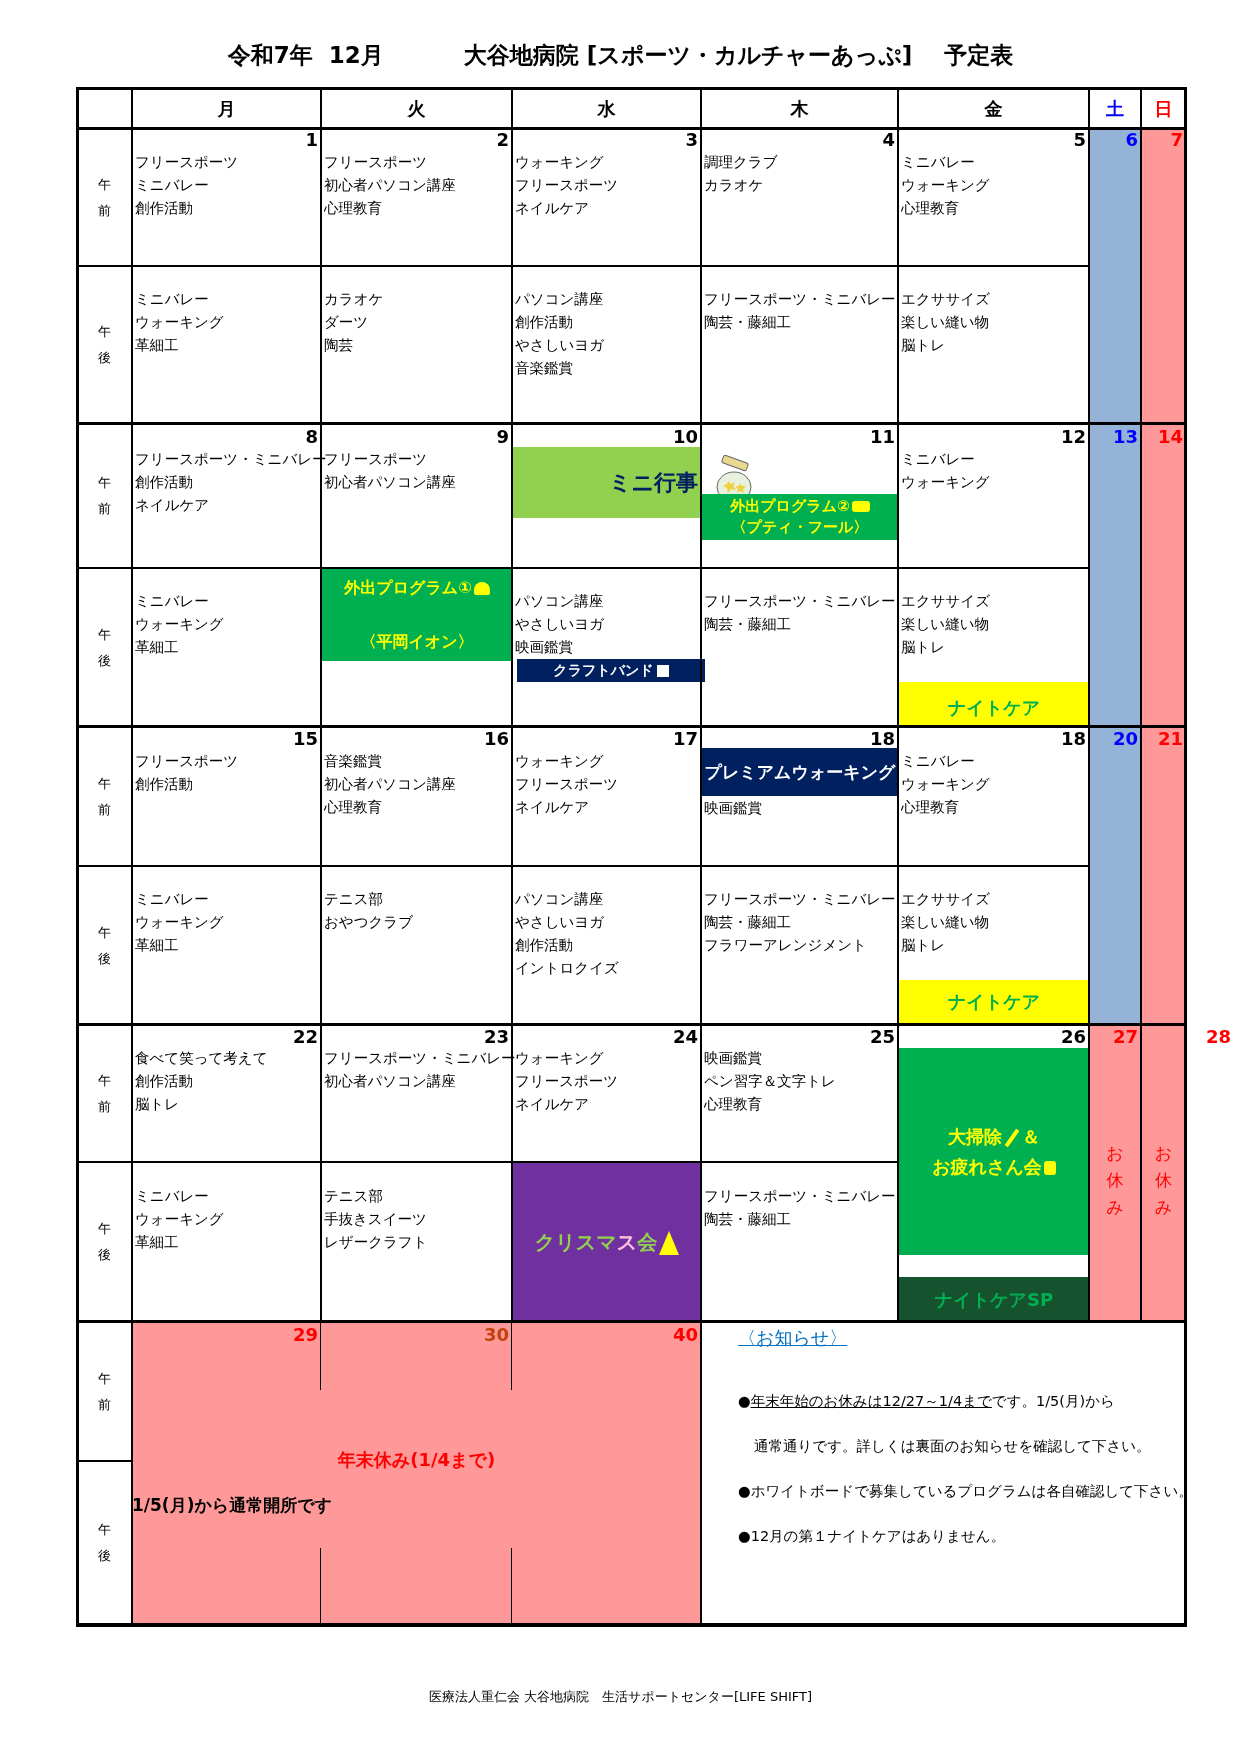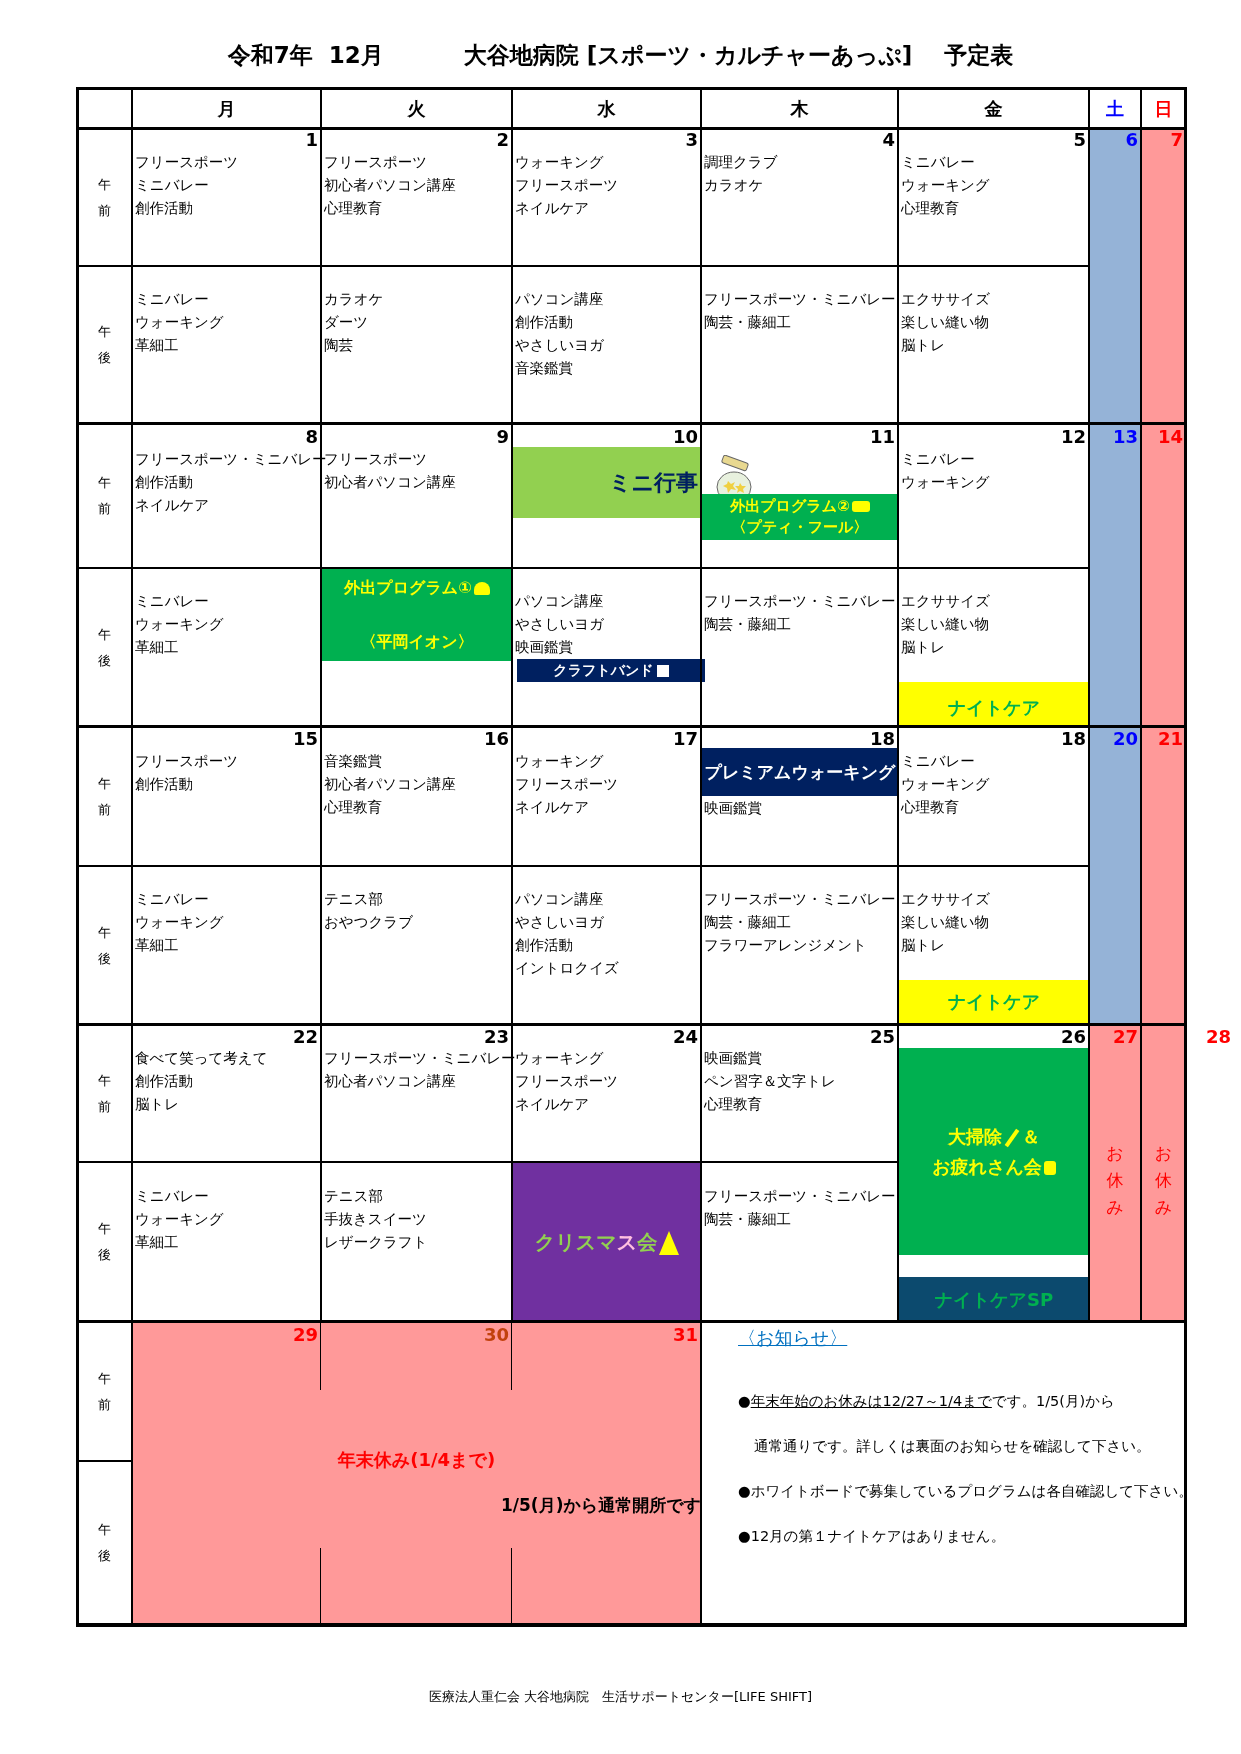--- a/index.html
+++ b/index.html
@@ -65,26 +65,26 @@
   <div class="band" style="left:513px;top:1163px;width:188px;height:159px;background:#7030a0;font-size:20px;">
     <span style="color:#92d050;">クリスマ</span>
       <span style="color:#ffc0e0;">ス</span>
       <span style="color:#92d050;">会</span>
     <span style="display:inline-block;width:0;height:0;border-left:10px solid transparent;border-right:10px solid transparent;border-bottom:24px solid #ffff00;margin-left:2px;"></span>
   </div>
   <div class="band" style="left:899px;top:1048px;width:190px;height:207px;background:#00b050;color:#ffff00;font-size:18px;flex-direction:column;line-height:30px;">
     <div><span>大掃除</span><span style="display:inline-block;width:4px;height:20px;background:#ffff00;transform:rotate(35deg);margin:0 8px;vertical-align:middle;"></span><span>＆</span></div>
     <div><span>お疲れさん会</span><span style="display:inline-block;width:12px;height:14px;background:#ffff00;border-radius:3px;margin-left:2px;vertical-align:middle;"></span></div>
   </div>
-  <div class="band" style="left:899px;top:1277px;width:190px;height:45px;background:#0c4a6e;color:#00b050;font-size:18px;">
+  <div class="band" style="left:899px;top:1277px;width:190px;height:45px;background:#14532d;color:#00b050;font-size:18px;">
     <span>ナイトケアSP</span>
   </div>
 
   <div class="abs" style="left:132px;top:1448px;width:569px;text-align:center;color:#ff0000;font-size:18px;font-weight:bold;">年末休み(1/4まで)</div>
-  <div class="abs" style="left:132px;top:1494px;width:569px;text-align:right;font-size:17px;font-weight:bold;">1/5(月)から通常開所です</div>
+  <div class="abs" style="left:132px;top:1494px;width:569px;text-align:left;font-size:17px;font-weight:bold;">1/5(月)から通常開所です</div>
 
   <div class="abs" style="left:1089px;top:1140px;width:52px;text-align:center;color:#ff0000;font-size:17px;line-height:27px;">
     <div>お</div>
       <div>休</div>
       <div>み</div>
   </div>
   <div class="abs" style="left:1141px;top:1140px;width:45px;text-align:center;color:#ff0000;font-size:17px;line-height:27px;">
     <div>お</div>
       <div>休</div>
       <div>み</div>
@@ -166,21 +166,21 @@
   <div class="daynum" style="left:132px;width:186px;top:1028px;">22</div>
   <div class="daynum" style="left:321px;width:188px;top:1028px;">23</div>
   <div class="daynum" style="left:512px;width:186px;top:1028px;">24</div>
   <div class="daynum" style="left:701px;width:194px;top:1028px;">25</div>
   <div class="daynum" style="left:898px;width:188px;top:1028px;">26</div>
   <div class="daynum" style="left:1089px;width:49px;top:1028px;color:#ff0000;">27</div>
   <div class="daynum" style="left:1141px;width:42px;top:1028px;color:#ff0000;margin-left:48px;">28</div>
 
   <div class="daynum" style="left:132px;width:186px;top:1326px;color:#ff0000;">29</div>
   <div class="daynum" style="left:321px;width:188px;top:1326px;color:#c2410c;">30</div>
-  <div class="daynum" style="left:512px;width:186px;top:1326px;color:#ff0000;">31</div>
+  <div class="daynum" style="left:512px;width:186px;top:1326px;color:#ff0000;">40</div>
 
   <div class="acts" style="left:135px;top:151px;">
       <div>フリースポーツ</div>
       <div>ミニバレー</div>
       <div>創作活動</div>
     </div>
   <div class="acts" style="left:324px;top:151px;">
       <div>フリースポーツ</div>
       <div>初心者パソコン講座</div>
       <div>心理教育</div>

